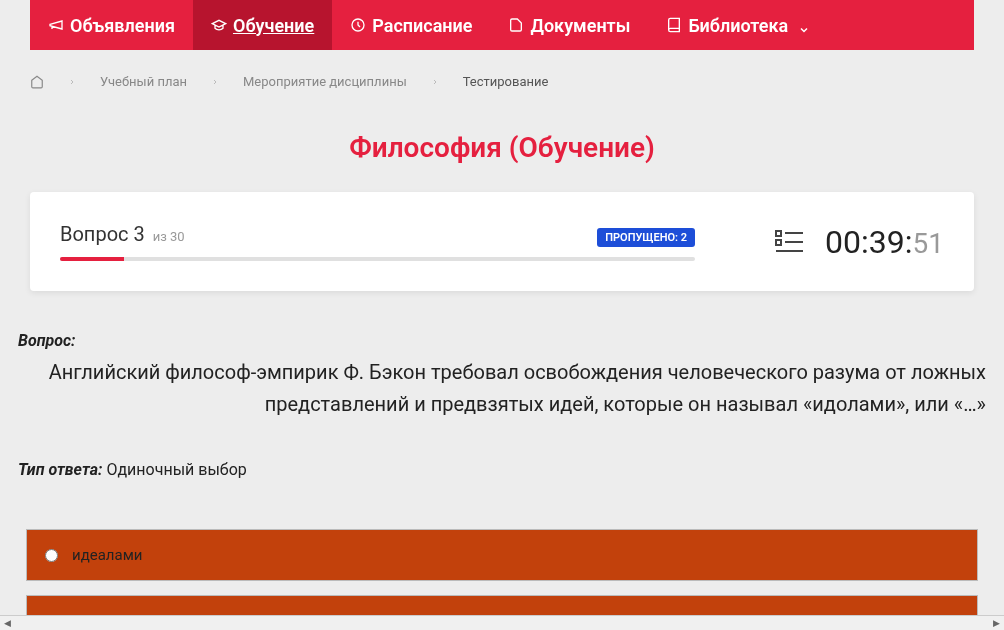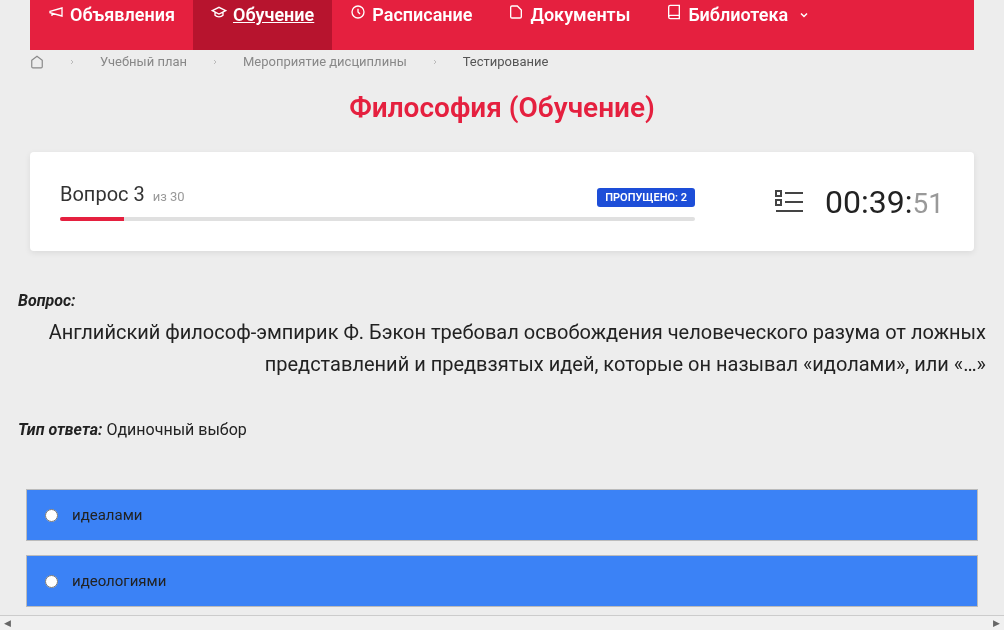--- a/index.html
+++ b/index.html
@@ -18,20 +18,21 @@
       overflow-x: auto;
     }
     .navbar {
       background: #e5203f;
       display: flex;
       height: 50px;
       margin: 0 30px;
     }
     .nav-item {
       display: flex;
+      align-items: center;
       padding: 4px 18px;
       color: #fff;
       font-size: 18px;
       font-weight: 600;
       cursor: pointer;
       gap: 6px;
     }
     .nav-item.active {
       background: #b7142e;
       text-decoration: underline;
@@ -42,21 +43,21 @@
       height: 16px;
     }
     .chevron-down {
       width: 12px;
       height: 12px;
       margin-left: 4px;
     }
     .breadcrumb {
       display: flex;
       align-items: center;
-      padding: 4px 0;
+      padding: 24px 0;
       margin: 0 30px;
       font-size: 13px;
       color: #888;
       gap: 24px;
     }
     .breadcrumb-sep {
       width: 8px;
       height: 8px;
       fill: #bbb;
     }
@@ -143,21 +144,21 @@
     .answer-type-row { margin-bottom: 50px; font-size: 16px; }
     .answer-type-label { font-style: italic; font-weight: 700; }
     .answer-option {
       border: 1px solid #bbb;
       padding: 16px 18px;
       margin: 0 8px 14px 8px;
       display: flex;
       align-items: center;
       gap: 14px;
       cursor: pointer;
-      background: #3b82f6;
+      background: #c2410c;
     }
     .answer-option input[type="radio"] {
       width: 13px;
       height: 13px;
     }
     .answer-text { font-size: 15px; color: #222; }
     .hscroll {
       position: absolute;
       bottom: 0;
       left: 0;

